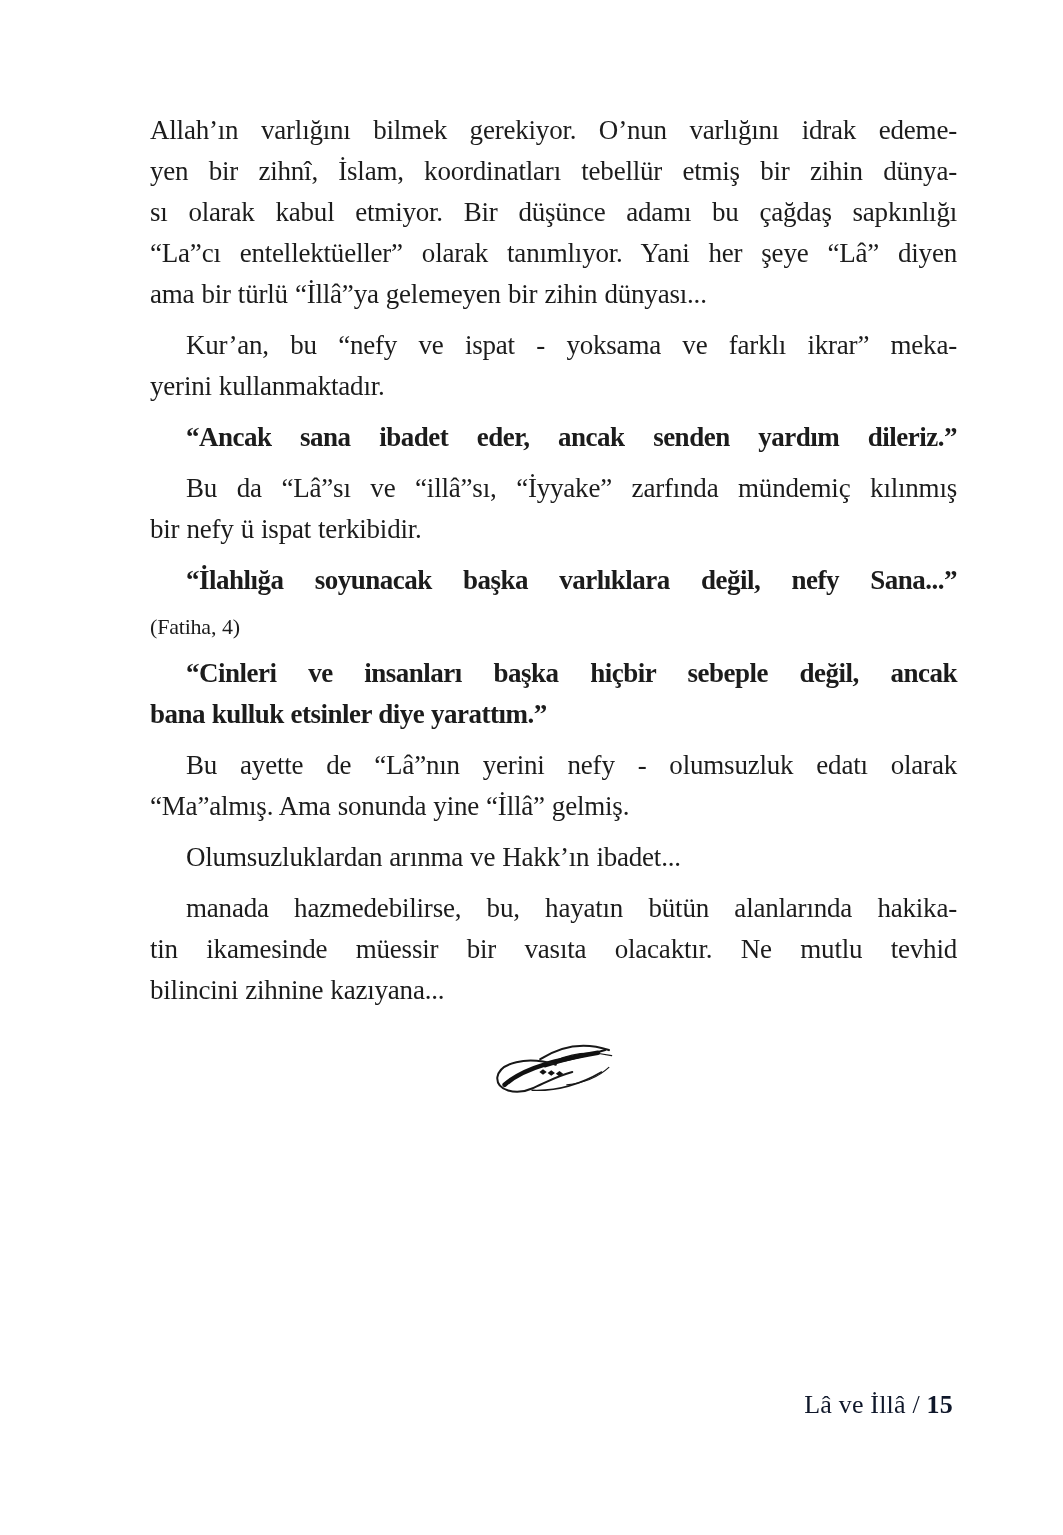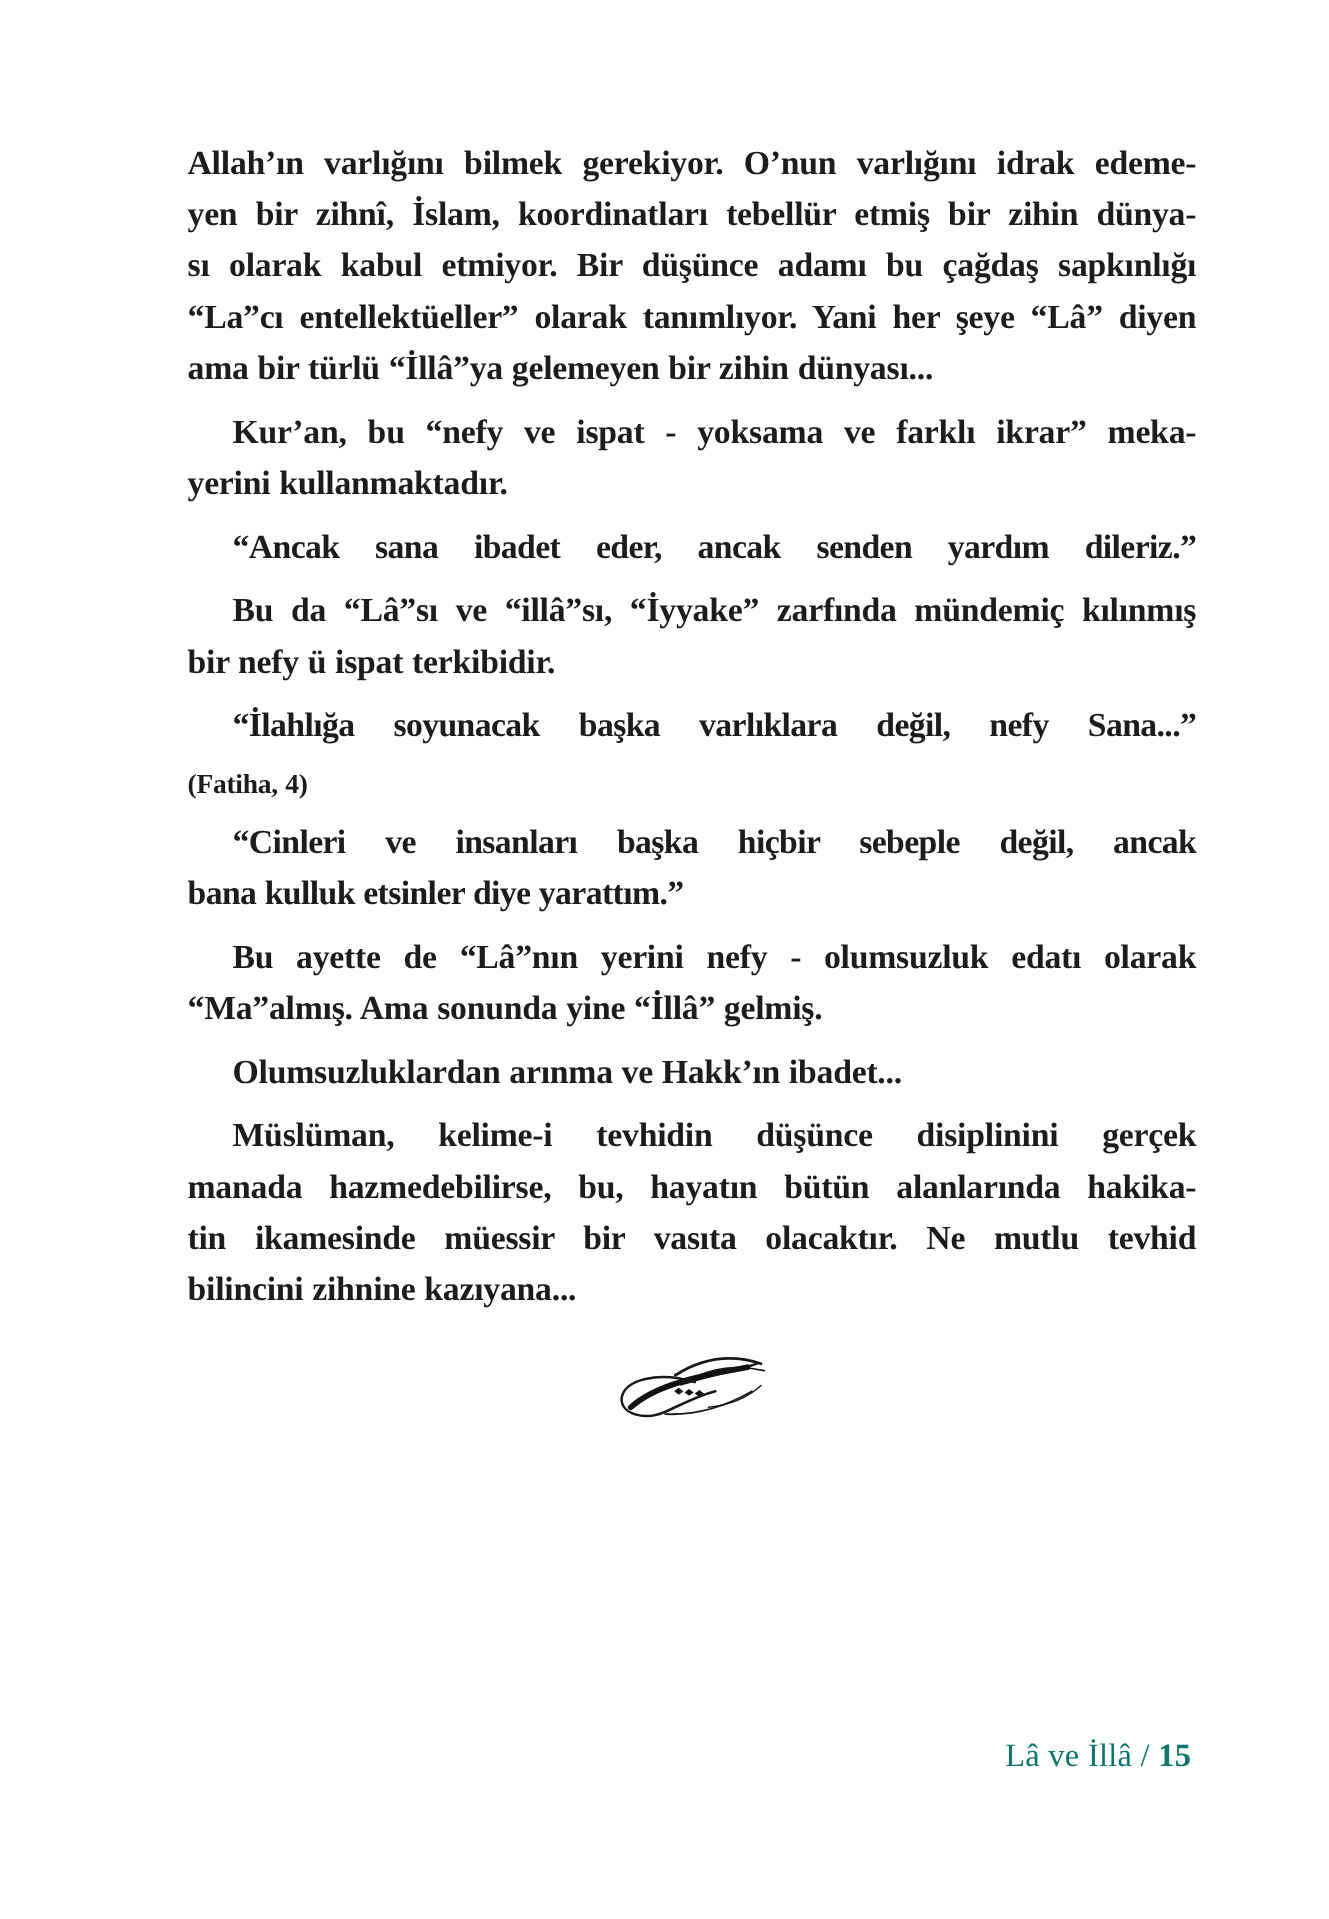--- a/index.html
+++ b/index.html
@@ -20,21 +20,20 @@
   .para {
     font-size: 27px;
     line-height: 41px;
     letter-spacing: -0.2px;
     margin-bottom: 10px;
     word-spacing: 0.5px;
   }
   .para .line {
     text-align: justify;
     text-align-last: justify;
-    font-weight: bold;
   }
   .para .line.last {
     text-align-last: left;
   }
   .para.indent .line:first-child {
     text-indent: 36px;
   }
   .para.bold {
     font-weight: bold;
     letter-spacing: -0.5px;
@@ -48,21 +47,21 @@
     justify-content: center;
     margin-top: 28px;
   }
   .ornament-row svg { display: block; }
   .footer {
     position: absolute;
     top: 1390px;
     right: 110px;
     font-size: 26px;
     letter-spacing: 0.2px;
-    color: #0f766e;
+    color: #0f172a;
     white-space: pre;
   }
   .footer .pnum { font-weight: bold; }
 </style>
 </head>
 <body>
 
 <div class="page">
 
   <div class="content">
@@ -97,21 +96,20 @@
           <div class="line last">bana kulluk etsinler diye yarattım.”</div>
         </div>
         <div class="para body indent">
           <div class="line">Bu ayette de “Lâ”nın yerini nefy - olumsuzluk edatı olarak</div>
           <div class="line last">“Ma”almış. Ama sonunda yine “İllâ” gelmiş.</div>
         </div>
         <div class="para body indent">
           <div class="line last">Olumsuzluklardan arınma ve Hakk’ın ibadet...</div>
         </div>
         <div class="para body indent">
-          <div class="line">Müslüman, kelime-i tevhidin düşünce disiplinini gerçek</div>
           <div class="line">manada hazmedebilirse, bu, hayatın bütün alanlarında hakika-</div>
           <div class="line">tin ikamesinde müessir bir vasıta olacaktır. Ne mutlu tevhid</div>
           <div class="line last">bilincini zihnine kazıyana...</div>
         </div>
       </div>
 
     <div class="ornament-row">
       <svg width="128" height="66" viewBox="0 0 140 72" fill="none" xmlns="http://www.w3.org/2000/svg">
 
         <path d="M55,22 C80,6 106,4 130,12" stroke="#181818" stroke-width="2.4" stroke-linecap="round"></path>

